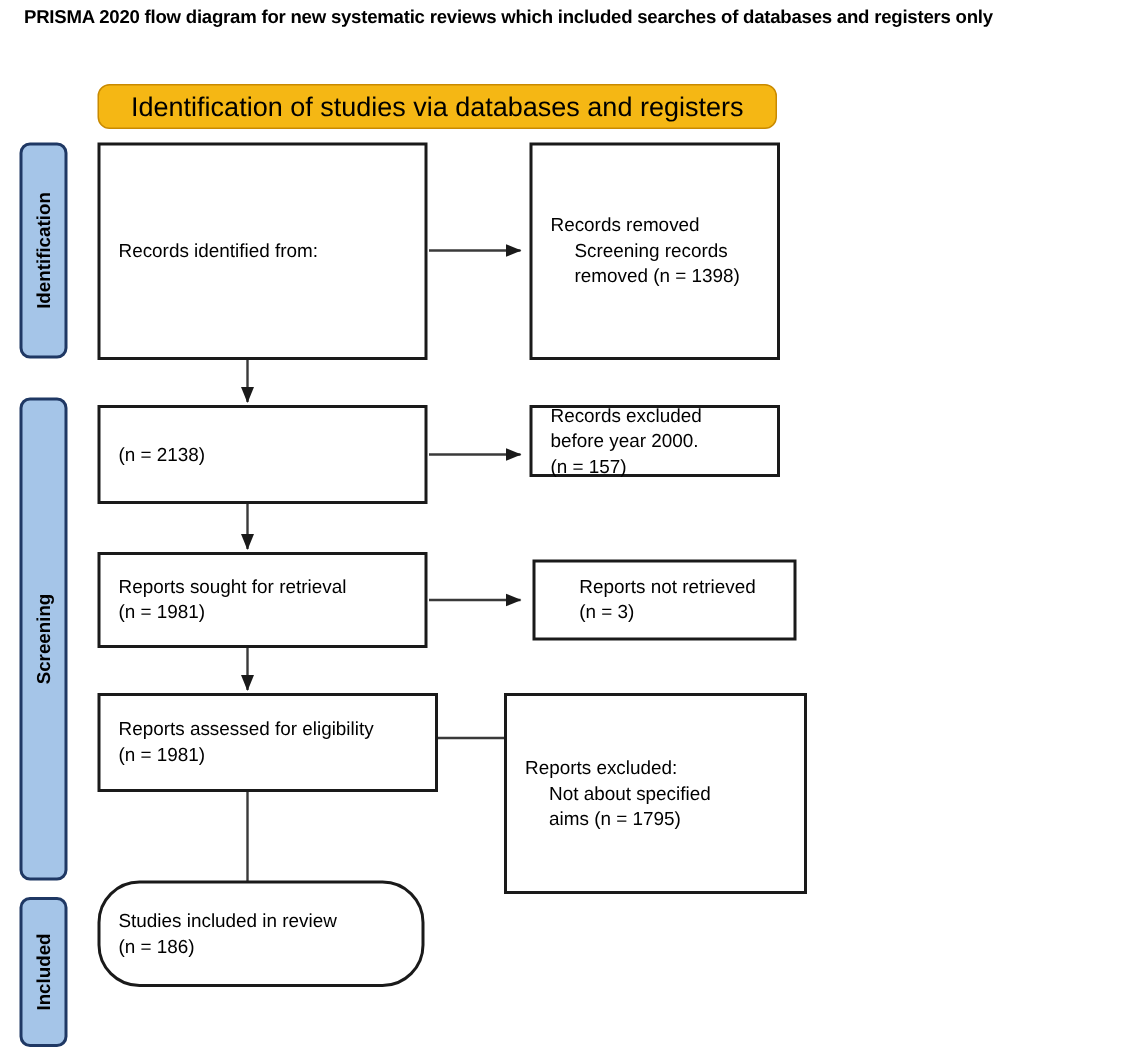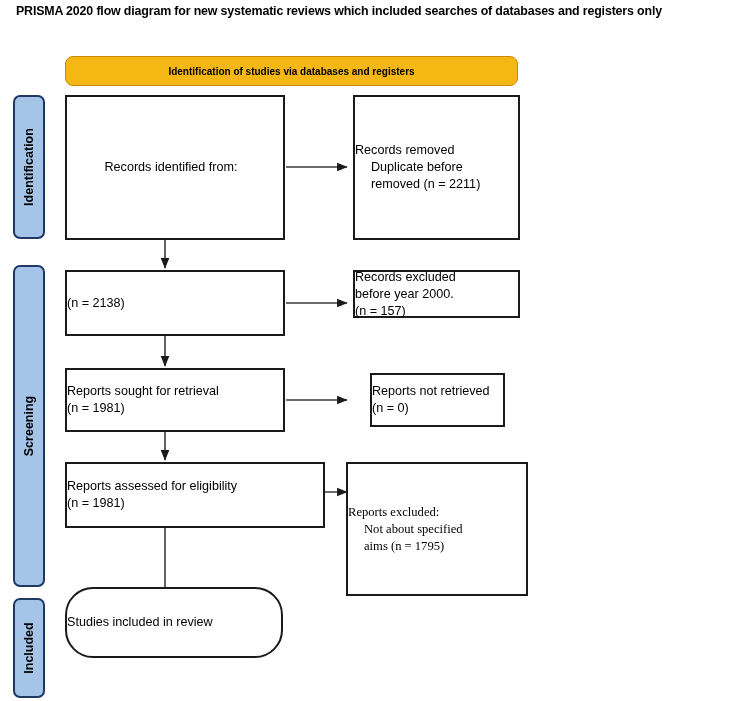--- a/index.html
+++ b/index.html
@@ -56,20 +56,21 @@
   .box {
     position: absolute;
     background: #ffffff;
     border: 2px solid #1a1a1a;
     box-sizing: border-box;
     display: flex;
     flex-direction: column;
     justify-content: center;
   }
   .box .box-text {
+    padding-left: 12px;
     padding-right: 8px;
     font-size: 12.6px;
     line-height: 17px;
     color: #000;
   }
   .indent {
     display: block;
     padding-left: 16px;
   }
   .ital {
@@ -79,22 +80,22 @@
     position: absolute;
     background: #f5b714;
     border: 1.6px solid #c98a00;
     border-radius: 8px;
     box-sizing: border-box;
     display: flex;
     align-items: center;
     justify-content: center;
   }
   .hdr-bar .hdr-text {
-    font-size: 10px;
-    font-weight: bold;
+    font-size: 18px;
+    font-weight: normal;
     color: #000;
     white-space: nowrap;
   }
   svg.connectors {
     position: absolute;
     left: 0; top: 0;
     width: 750px;
     height: 701px;
     pointer-events: none;
   }
@@ -137,31 +138,31 @@
 
     <line x1="286" y1="400" x2="347" y2="400" stroke="#3a3a3a" stroke-width="1.6" marker-end="url(#ah)"></line>
 
     <line x1="165" y1="432" x2="165" y2="460" stroke="#3a3a3a" stroke-width="1.6" marker-end="url(#ah)"></line>
 
     <line x1="286" y1="492" x2="347" y2="492" stroke="#3a3a3a" stroke-width="1.6" marker-end="url(#ah)"></line>
 
     <line x1="165" y1="528" x2="165" y2="601" stroke="#3a3a3a" stroke-width="1.6" marker-end="url(#ah)"></line>
   </svg>
 
-  <div class="box" style="left:65px; top:95px; width:220px; height:145px;align-items:center;">
+  <div class="box" style="left:65px; top:95px; width:220px; height:145px;">
     <div class="box-text">
       <span>Records identified from:</span>
     </div>
   </div>
 
   <div class="box" style="left:353px; top:95px; width:167px; height:145px;">
     <div class="box-text">
       <span style="display:block">Records removed</span>
-      <span class="indent">Duplicate before</span>
-      <span class="indent">removed (n = 2211)</span>
+      <span class="indent">Screening records</span>
+      <span class="indent">removed (n = 1398)</span>
     </div>
   </div>
 
   <div class="box" style="left:65px; top:270px; width:220px; height:66px;">
     <div class="box-text">
       <span style="display:block">(n = 2138)</span>
     </div>
   </div>
 
   <div class="box" style="left:353px; top:270px; width:167px; height:48px;">
@@ -172,41 +173,42 @@
     </div>
   </div>
 
   <div class="box" style="left:65px; top:368px; width:220px; height:64px;">
     <div class="box-text">
       <span style="display:block">Reports sought for retrieval</span>
       <span style="display:block">(n = 1981)</span>
     </div>
   </div>
 
-  <div class="box" style="left:370px; top:373px; width:135px; height:54px;">
+  <div class="box" style="left:355px; top:373px; width:176px; height:54px;align-items:center;">
     <div class="box-text">
       <span style="display:block">Reports not retrieved</span>
-      <span style="display:block">(n = 0)</span>
-    </div>
-  </div>
-
-  <div class="box" style="left:65px; top:462px; width:260px; height:66px;">
+      <span style="display:block">(n = 3)</span>
+    </div>
+  </div>
+
+  <div class="box" style="left:65px; top:462px; width:227px; height:66px;">
     <div class="box-text">
       <span style="display:block">Reports assessed for eligibility</span>
       <span style="display:block">(n = 1981)</span>
     </div>
   </div>
 
-  <div class="box" style="left:346px; top:462px; width:182px; height:134px;font-family:Liberation Serif, serif;">
+  <div class="box" style="left:336px; top:462px; width:202px; height:134px;">
     <div class="box-text">
       <span style="display:block">Reports excluded:</span>
       <span class="indent">Not about specified</span>
       <span class="indent">aims (n = 1795)</span>
     </div>
   </div>
 
   <div class="box" style="left:65px; top:587px; width:218px; height:71px;border-radius:28px;">
     <div class="box-text">
       <span style="display:block">Studies included in review</span>
+      <span style="display:block">(n = 186)</span>
     </div>
   </div>
 
 </div>
 
 </body></html>

